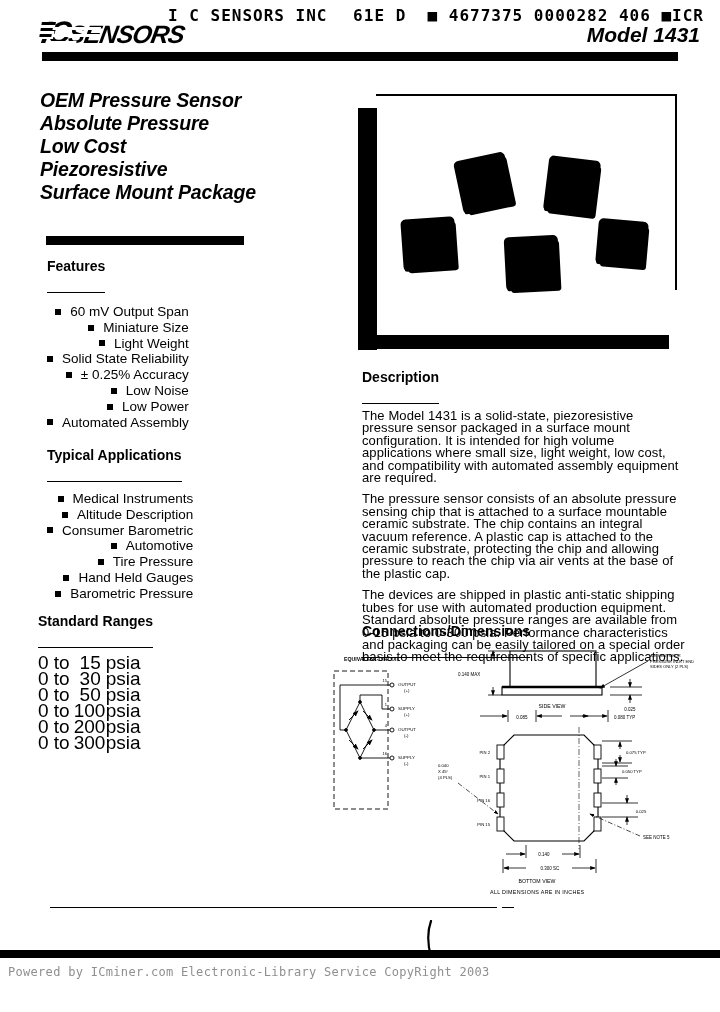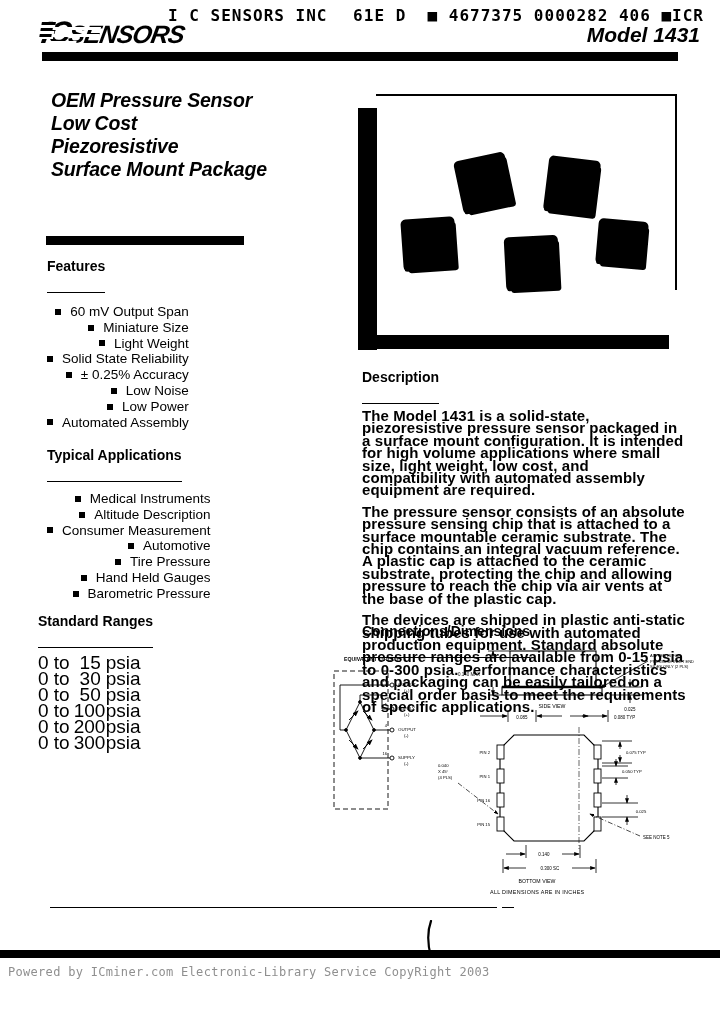--- a/index.html
+++ b/index.html
@@ -12,40 +12,40 @@
   .logo{left:42px;top:15px;transform:skewX(-10deg);font-style:italic;font-weight:900;white-space:nowrap;}
   .logo-ic{font-size:31px;letter-spacing:-2px;}
   .logo-rest{font-size:25px;letter-spacing:-1px;}
   .speed{left:-2px;top:7px;width:14px;height:17px;
          background:repeating-linear-gradient(#000 0 3px,#fff 3px 6px);}
   .stripe{height:2.5px;background:#fff;left:10px;width:48px;}
   .model{right:20px;top:23px;font-style:italic;font-weight:900;font-size:21px;}
   .hbar{left:42px;top:52px;width:636px;height:9px;background:#000;}
 
   
-  .title-block{left:51px;top:89px;font-style:italic;font-weight:900;font-size:19.5px;line-height:23px;letter-spacing:-0.2px;}
+  .title-block{left:40px;top:89px;font-style:italic;font-weight:900;font-size:19.5px;line-height:23px;letter-spacing:-0.2px;}
   .tbar{left:46px;top:236px;width:198px;height:9px;background:#000;}
   .sec-head{font-weight:bold;font-size:14px;border-bottom:1.6px solid #000;padding-bottom:18px;display:inline-block;}
   ul.blist{list-style:none;margin:0;padding:0;}
   ul.blist li{display:flex;align-items:center;gap:9px;font-size:13.5px;line-height:15.8px;justify-content:flex-end;}
   .sq{width:6px;height:6px;background:#000;flex:0 0 auto;}
   .rng{display:flex;font-size:19px;line-height:16px;}
   .rng .p{margin-right:4px;}
   .rng .v{display:inline-block;width:27px;text-align:right;margin-right:5px;}
 
   
   .photo{left:358px;top:92px;width:320px;height:258px;}
   .ph-top{left:18px;top:2px;width:301px;height:2px;background:#000;}
   .ph-right{left:317px;top:2px;width:2px;height:196px;background:#000;}
   .ph-left{left:0;top:16px;width:19px;height:242px;background:#000;}
   .ph-bottom{left:0;top:243px;width:311px;height:14px;background:#000;}
   .cube{background:#000;border-radius:5px;box-shadow:3px 4px 0 -2px #000,-2px 3px 0 -3px #000;}
 
   
-  .desc p{margin:0 0 9px 0;font-size:15px;line-height:12.4px;letter-spacing:0.1px;font-weight:bold;}
+  .desc p{margin:0 0 9px 0;font-size:13px;line-height:12.4px;letter-spacing:0.1px;}
 
   
   svg text{font-family:"Liberation Sans",sans-serif;fill:#000;}
 
   
   .rule{background:#000;}
   .fbar{left:0;top:950px;width:720px;height:8px;background:#000;}
   .wmark{left:8px;top:965px;font-family:"DejaVu Sans Mono",monospace;font-size:12px;color:#8f8f8f;letter-spacing:0.3px;white-space:pre;}
 </style>
 </head>
@@ -59,20 +59,21 @@
   <span class="logo-ic">IC</span><span class="logo-rest">SENSORS</span>
   <div class="abs stripe" style="top:12px;"></div>
   <div class="abs stripe" style="top:19px;"></div>
   <div class="abs stripe" style="top:26px;width:26px;"></div>
 </div>
 <div class="abs model">Model 1431</div>
 <div class="abs hbar"></div>
 
 <div class="abs title-block">
   <div>OEM Pressure Sensor</div>
+  <div>Absolute Pressure</div>
   <div>Low Cost</div>
   <div>Piezoresistive</div>
   <div>Surface Mount Package</div>
 </div>
 <div class="abs tbar"></div>
 
 <div class="abs" style="left:47px;top:257px;">
   <div class="sec-head">Features</div>
   <ul class="blist" style="margin-top:11px;">
     <li>
@@ -116,21 +117,21 @@
     <li>
         <span class="sq"></span>
         <span>Medical Instruments</span>
       </li>
     <li>
         <span class="sq"></span>
         <span>Altitude Description</span>
       </li>
     <li>
         <span class="sq"></span>
-        <span>Consumer Measurement</span>
+        <span>Consumer Barometric</span>
       </li>
     <li>
         <span class="sq"></span>
         <span>Automotive</span>
       </li>
     <li>
         <span class="sq"></span>
         <span>Tire Pressure</span>
       </li>
     <li>

